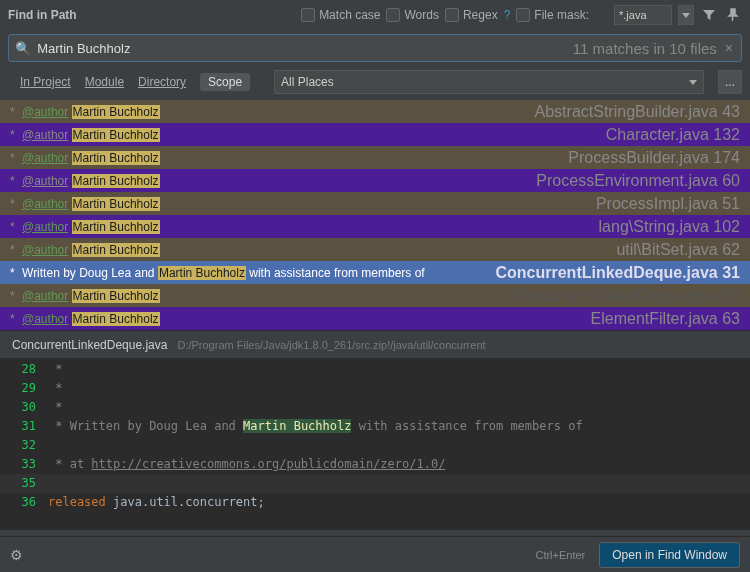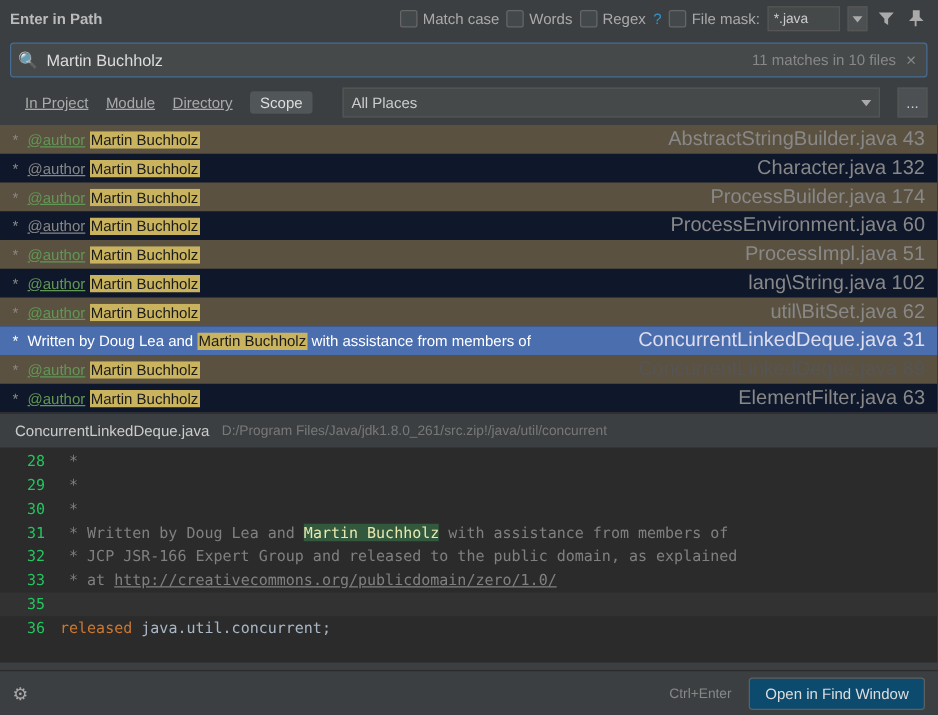--- a/index.html
+++ b/index.html
@@ -2,44 +2,44 @@
 <html><head>
 <meta charset="utf-8">
 <style>
 * { margin:0; padding:0; box-sizing:border-box; }
 body { width:750px; height:572px; background:#3c3f41; color:#bbb; font-family:"Segoe UI",Arial,sans-serif; font-size:12px; overflow:hidden; }
 .header { display:flex; align-items:center; height:30px; padding:0 8px; gap:6px; }
 .title { font-weight:bold; color:#bbb; flex:0 0 auto; margin-right:auto; }
 .chk { display:flex; align-items:center; gap:4px; color:#aaa; }
 .chk input { appearance:none; width:14px; height:14px; border:1px solid #666; background:#43494a; border-radius:2px; }
 .help { color:#3592c4; margin-left:2px; }
-.mask-input { width:58px; height:20px; background:#45494a; border:1px solid #555; color:#ccc; padding:0 4px; font-size:11px; }
+.mask-input { width:58px; height:20px; background:#45494a; border:1px solid #555; color:#ccc; padding:0 4px; font-size:11px;margin-left:19px; }
 .drop-btn { width:16px; height:20px; background:#4c5052; border:1px solid #555; display:flex; align-items:center; justify-content:center; }
 .icon-btn { width:18px; height:18px; display:flex; align-items:center; justify-content:center; color:#aaa; }
 .tri-down { width:0; height:0; border-left:4px solid transparent; border-right:4px solid transparent; border-top:5px solid #aaa; }
 .search-row { padding:4px 8px; }
 .search-box { display:flex; align-items:center; height:28px; border:1px solid #466d94; background:#45494a; border-radius:3px; padding:0 6px; gap:6px; }
 .search-icon { color:#888; font-size:13px; }
 .search-input { flex:1; background:transparent; border:none; color:#ddd; font-size:13px; outline:none; }
-.match-info { color:#888; font-size:12px; }
+.match-info { color:#888; font-size:15px; }
 .clear-x { color:#888; font-size:14px; padding:0 2px; }
 .tabs-row { display:flex; align-items:center; padding:4px 8px 6px; gap:14px;margin-left:12px; }
 .tab { color:#aaa; padding:2px 0; }
 .tab.u { text-decoration:underline; }
 .tab.active { background:#515658; padding:2px 8px; border-radius:3px; color:#ddd; }
 .scope-select { flex:1; height:24px; background:#45494a; border:1px solid #555; color:#ccc; display:flex; align-items:center; justify-content:space-between; padding:0 6px; margin-left:10px; }
 .dots-btn { width:24px; height:24px; background:#4c5052; border:1px solid #555; display:flex; align-items:center; justify-content:center; color:#ccc; }
-.results { background:#0f172a; }
+.results { background:#4c1d95; }
 .row { display:flex; align-items:center; height:23px; padding:0 10px; font-size:12px; }
 .row.shade { background:#5a5140; }
 .row.sel { background:#2f65ca30; background:#4a6da7; background:#3b5e9e; }
 .row.sel { background:#4B6EAF; }
 .left { flex:1; white-space:nowrap; overflow:hidden; }
 .right { color:#888; font-size:16px; }
-.row.sel .right { color:#dde; }
+.row.sel .right { color:#dde;font-weight:bold; }
 .star { color:#888; margin-right:4px; }
 .author { color:#629755; text-decoration:underline; }
 .author.d { color:#888; text-decoration:underline; }
 .hl { background:#c9b35e; color:#1b1b1b; padding:0 1px; }
 .txt { color:#a9b7c6; }
 .txt.sel { color:#fff; }
 .preview-hdr { display:flex; align-items:center; height:28px; padding:0 12px; gap:10px; background:#3c3f41; border-top:1px solid #2b2b2b; }
 .fname { color:#ccc; }
 .fpath { color:#787878; font-size:11px; }
 .code { background:#2b2b2b; font-family:Consolas,monospace; font-size:12px; line-height:19px; padding:2px 0; height:172px; }
@@ -54,21 +54,21 @@
 .footer { position:absolute; bottom:0; left:0; right:0; height:36px; background:#3c3f41; border-top:1px solid #2b2b2b; display:flex; align-items:center; padding:0 10px; gap:14px; }
 .gear { color:#aaa; font-size:14px; }
 .spacer { flex:1; }
 .hint { color:#888; font-size:11px; }
 .open-btn { background:#0c4a6e; border:1px solid #5e6060; color:#ddd; padding:5px 12px; border-radius:3px; font-size:12px; }
 </style>
 </head>
 <body>
 
 <div class="header">
-  <span class="title">Enter in Path</span>
+  <span class="title">Find in Path</span>
   <label class="chk">
       <input type="checkbox" style="">
       <span>Match case</span>
     </label>
   <label class="chk">
       <input type="checkbox" style="">
       <span>Words</span>
     </label>
   <label class="chk">
       <input type="checkbox" style="">
@@ -176,21 +176,20 @@
   <div class="cline">
       <span class="gut">30</span>
       <span class="ctxt"> *</span>
     </div>
   <div class="cline">
       <span class="gut">31</span>
       <span class="ctxt"><span> * Written by Doug Lea and </span><span class="chl">Martin Buchholz</span><span> with assistance from members of</span></span>
     </div>
   <div class="cline">
       <span class="gut">32</span>
-      <span class="ctxt"> * JCP JSR-166 Expert Group and released to the public domain, as explained</span>
     </div>
   <div class="cline">
       <span class="gut">33</span>
       <span class="ctxt"><span> * at </span><span class="url">http://creativecommons.org/publicdomain/zero/1.0/</span></span>
     </div>
   <div class="cline cur">
       <span class="gut">35</span>
       <span class="ctxt"></span>
     </div>
   <div class="cline">

